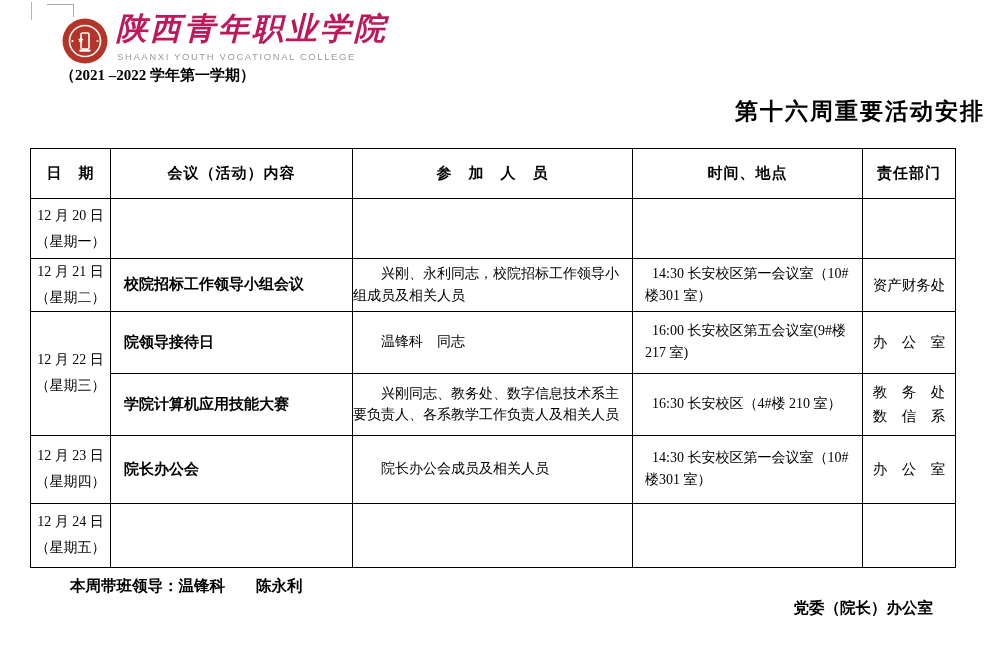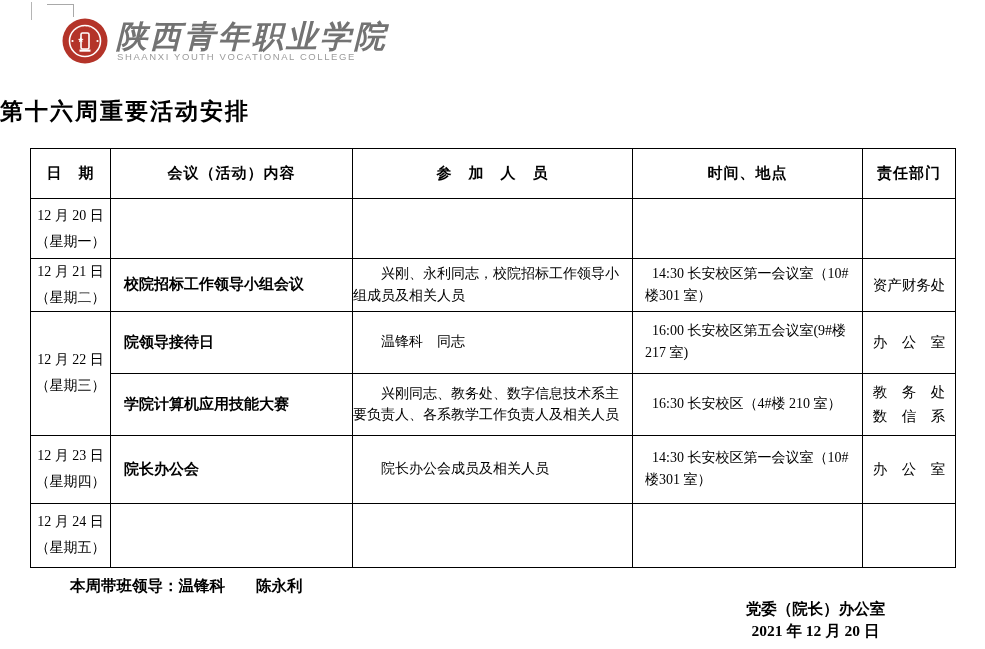--- a/index.html
+++ b/index.html
@@ -12,36 +12,36 @@
     color: #000;
     overflow: hidden;
   }
   
   .corner-mark { position:absolute; border-color:#a9a9a9; }
   .mark-h { left:47px; top:4px; width:27px; height:13px; border-top:1px solid #a9a9a9; border-right:1px solid #a9a9a9; }
   .mark-v { left:31px; top:2px; width:1px; height:18px; background:#b5b5b5; }
 
   .logo-wrap { position:absolute; left:62px; top:18px; width:46px; height:46px; }
   .brand-cn {
-    position:absolute; left:116px; top:16px;
+    position:absolute; left:116px; top:8px;
     font-size:31px; font-weight:bold; font-style:italic;
-    letter-spacing:3px; color:#737373; white-space:nowrap;
+    letter-spacing:3px; color:#be185d; white-space:nowrap;
   }
   .brand-en {
     position:absolute; left:117px; top:51px;
     font-family:"Liberation Sans","DejaVu Sans",sans-serif;
     font-size:9.5px; color:#9b9b9b; letter-spacing:1.6px; white-space:nowrap;
   }
   .semester {
     position:absolute; left:60px; top:66px;
     font-size:15px; font-weight:bold; white-space:nowrap;
   }
   .doc-title {
     position:absolute; left:0; top:96px; width:985px;
-    text-align:left; font-size:23px; font-weight:bold; letter-spacing:2px;
+    text-align:right; font-size:23px; font-weight:bold; letter-spacing:2px;
   }
   .date-range {
     position:absolute; right:55px; top:123px;
     font-size:16px; font-weight:bold; white-space:nowrap;
   }
 
   table.sched {
     position:absolute; left:30px; top:148px;
     width:925px; border-collapse:collapse; table-layout:fixed;
     border:1.5px solid #000;
@@ -70,21 +70,21 @@
   td.c-time .indent { display:block; text-indent:0.5em; }
   td.c-dept { text-align:center; font-size:14.5px; line-height:1.7; padding:0 2px; }
   td.c-dept span { display:block; white-space:nowrap; }
 
   .duty-line {
     position:absolute; left:70px; top:576px;
     font-size:15.5px; font-weight:bold; white-space:nowrap;
   }
   .issuer-block {
     position:absolute; left:698px; top:598px; width:235px;
-    text-align:center; font-size:15.5px; font-weight:bold; line-height:1.45;
+    text-align:right; font-size:15.5px; font-weight:bold; line-height:1.45;font-family:Liberation Mono, monospace;
   }
 </style>
 </head>
 <body>
 
 <div class="page">
 
   <div class="corner-mark mark-h"></div>
   <div class="corner-mark mark-v"></div>
 
@@ -96,20 +96,21 @@
       <path d="M23 9.5 L24.4 12.6 L27.7 12.9 L25.2 15 L26 18.2 L23 16.4 L20 18.2 L20.8 15 L18.3 12.9 L21.6 12.6 Z" fill="#ffffff" transform="translate(4.5,13) scale(0.62)"></path>
       <rect x="17.5" y="31.5" width="11" height="2.2" fill="#ffffff"></rect>
       <circle cx="10.5" cy="23" r="1.1" fill="#ffffff"></circle>
       <circle cx="35.5" cy="23" r="1.1" fill="#ffffff"></circle>
       <path d="M12 13 A15.5 15.5 0 0 1 34 13" fill="none" stroke="#e5a79f" stroke-width="0.8" stroke-dasharray="1.2 2"></path>
     </svg>
   </div>
 
   <div class="brand-cn">陕西青年职业学院</div>
   <div class="brand-en">SHAANXI YOUTH VOCATIONAL COLLEGE</div>
+  <div class="semester">（2021 –2022 学年第一学期）</div>
 
   <div class="doc-title">第十六周重要活动安排</div>
 
   <table class="sched">
     <colgroup>
       <col style="width:80px">
         <col style="width:242px">
         <col style="width:280px">
         <col style="width:230px">
         <col style="width:93px">
@@ -203,16 +204,15 @@
         <td class="c-time"></td>
         <td class="c-dept"></td>
       </tr>
     </tbody>
   </table>
 
   <div class="duty-line">本周带班领导：温锋科　　陈永利</div>
 
   <div class="issuer-block">
     <div>党委（院长）办公室</div>
-    <div>2021 年 12 月 20 日</div>
   </div>
 
 </div>
 
 </body></html>

